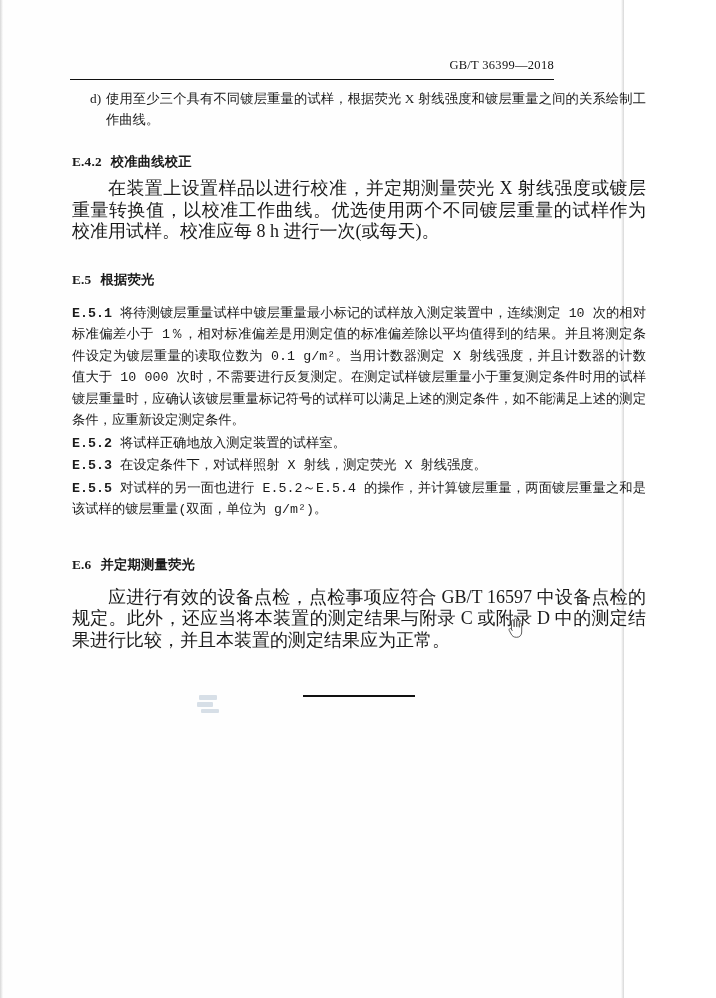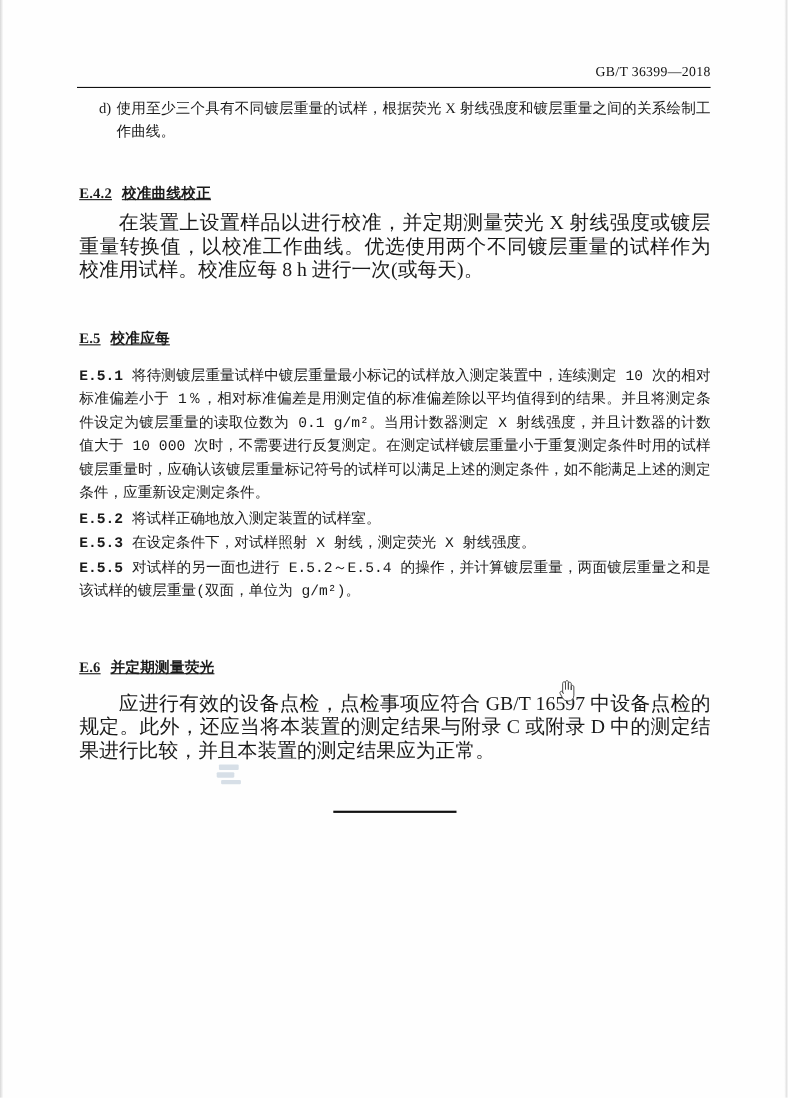--- a/index.html
+++ b/index.html
@@ -12,21 +12,21 @@
     background: #ffffff;
     font-family: "Liberation Serif", "DejaVu Serif", serif;
     color: #1a1a1a;
     position: relative;
     overflow: hidden;
   }
   .page {
     position: absolute;
     top: 0;
     left: 0;
-    width: 716px;
+    width: 624px;
     height: 998px;
     background: #fefefe;
     box-sizing: border-box;
   }
   .page-border-left {
     position: absolute;
     left: 0;
     top: 0;
     width: 3px;
     height: 998px;
@@ -85,24 +85,23 @@
   }
   .list-text {
     flex: 1;
     text-align: justify;
     text-justify: inter-ideograph;
   }
   .heading {
     font-size: 13.3px;
     line-height: 20px;
     font-weight: bold;
-    margin-top: 28px;
+    margin-top: 14px;
     margin-bottom: 6px;
     letter-spacing: 0.2px;
-    text-decoration: underline;
   }
   .heading .h-num {
     margin-right: 9px;
   }
   .body-para {
     font-size: 18px;
     line-height: 21.5px;
     text-align: justify;
     text-justify: inter-ideograph;
     text-indent: 2em;
@@ -174,21 +173,21 @@
 
     <div class="heading">
       <span class="h-num">E.4.2</span><span>校准曲线校正</span>
     </div>
 
     <div class="body-para">在装置上设置样品以进行校准，并定期测量荧光 X 射线强度或镀层重量转换值，以校准工作曲线。优选使用两个不同镀层重量的试样作为校准用试样。校准应每 8 h 进行一次(或每天)。</div>
 
     <div class="block-gap-m"></div>
 
     <div class="heading">
-      <span class="h-num">E.5</span><span>校准应每</span>
+      <span class="h-num">E.5</span><span>根据荧光</span>
     </div>
 
     <div class="block-gap-s"></div>
 
     <div class="clause">
       <span class="c-num">E.5.1</span><span>将待测镀层重量试样中镀层重量最小标记的试样放入测定装置中，连续测定 10 次的相对标准偏差小于 1％，相对标准偏差是用测定值的标准偏差除以平均值得到的结果。并且将测定条件设定为镀层重量的读取位数为 0.1 g/m²。当用计数器测定 X 射线强度，并且计数器的计数值大于 10 000 次时，不需要进行反复测定。在测定试样镀层重量小于重复测定条件时用的试样镀层重量时，应确认该镀层重量标记符号的试样可以满足上述的测定条件，如不能满足上述的测定条件，应重新设定测定条件。</span>
     </div>
     <div class="clause">
       <span class="c-num">E.5.2</span><span>将试样正确地放入测定装置的试样室。</span>
     </div>

